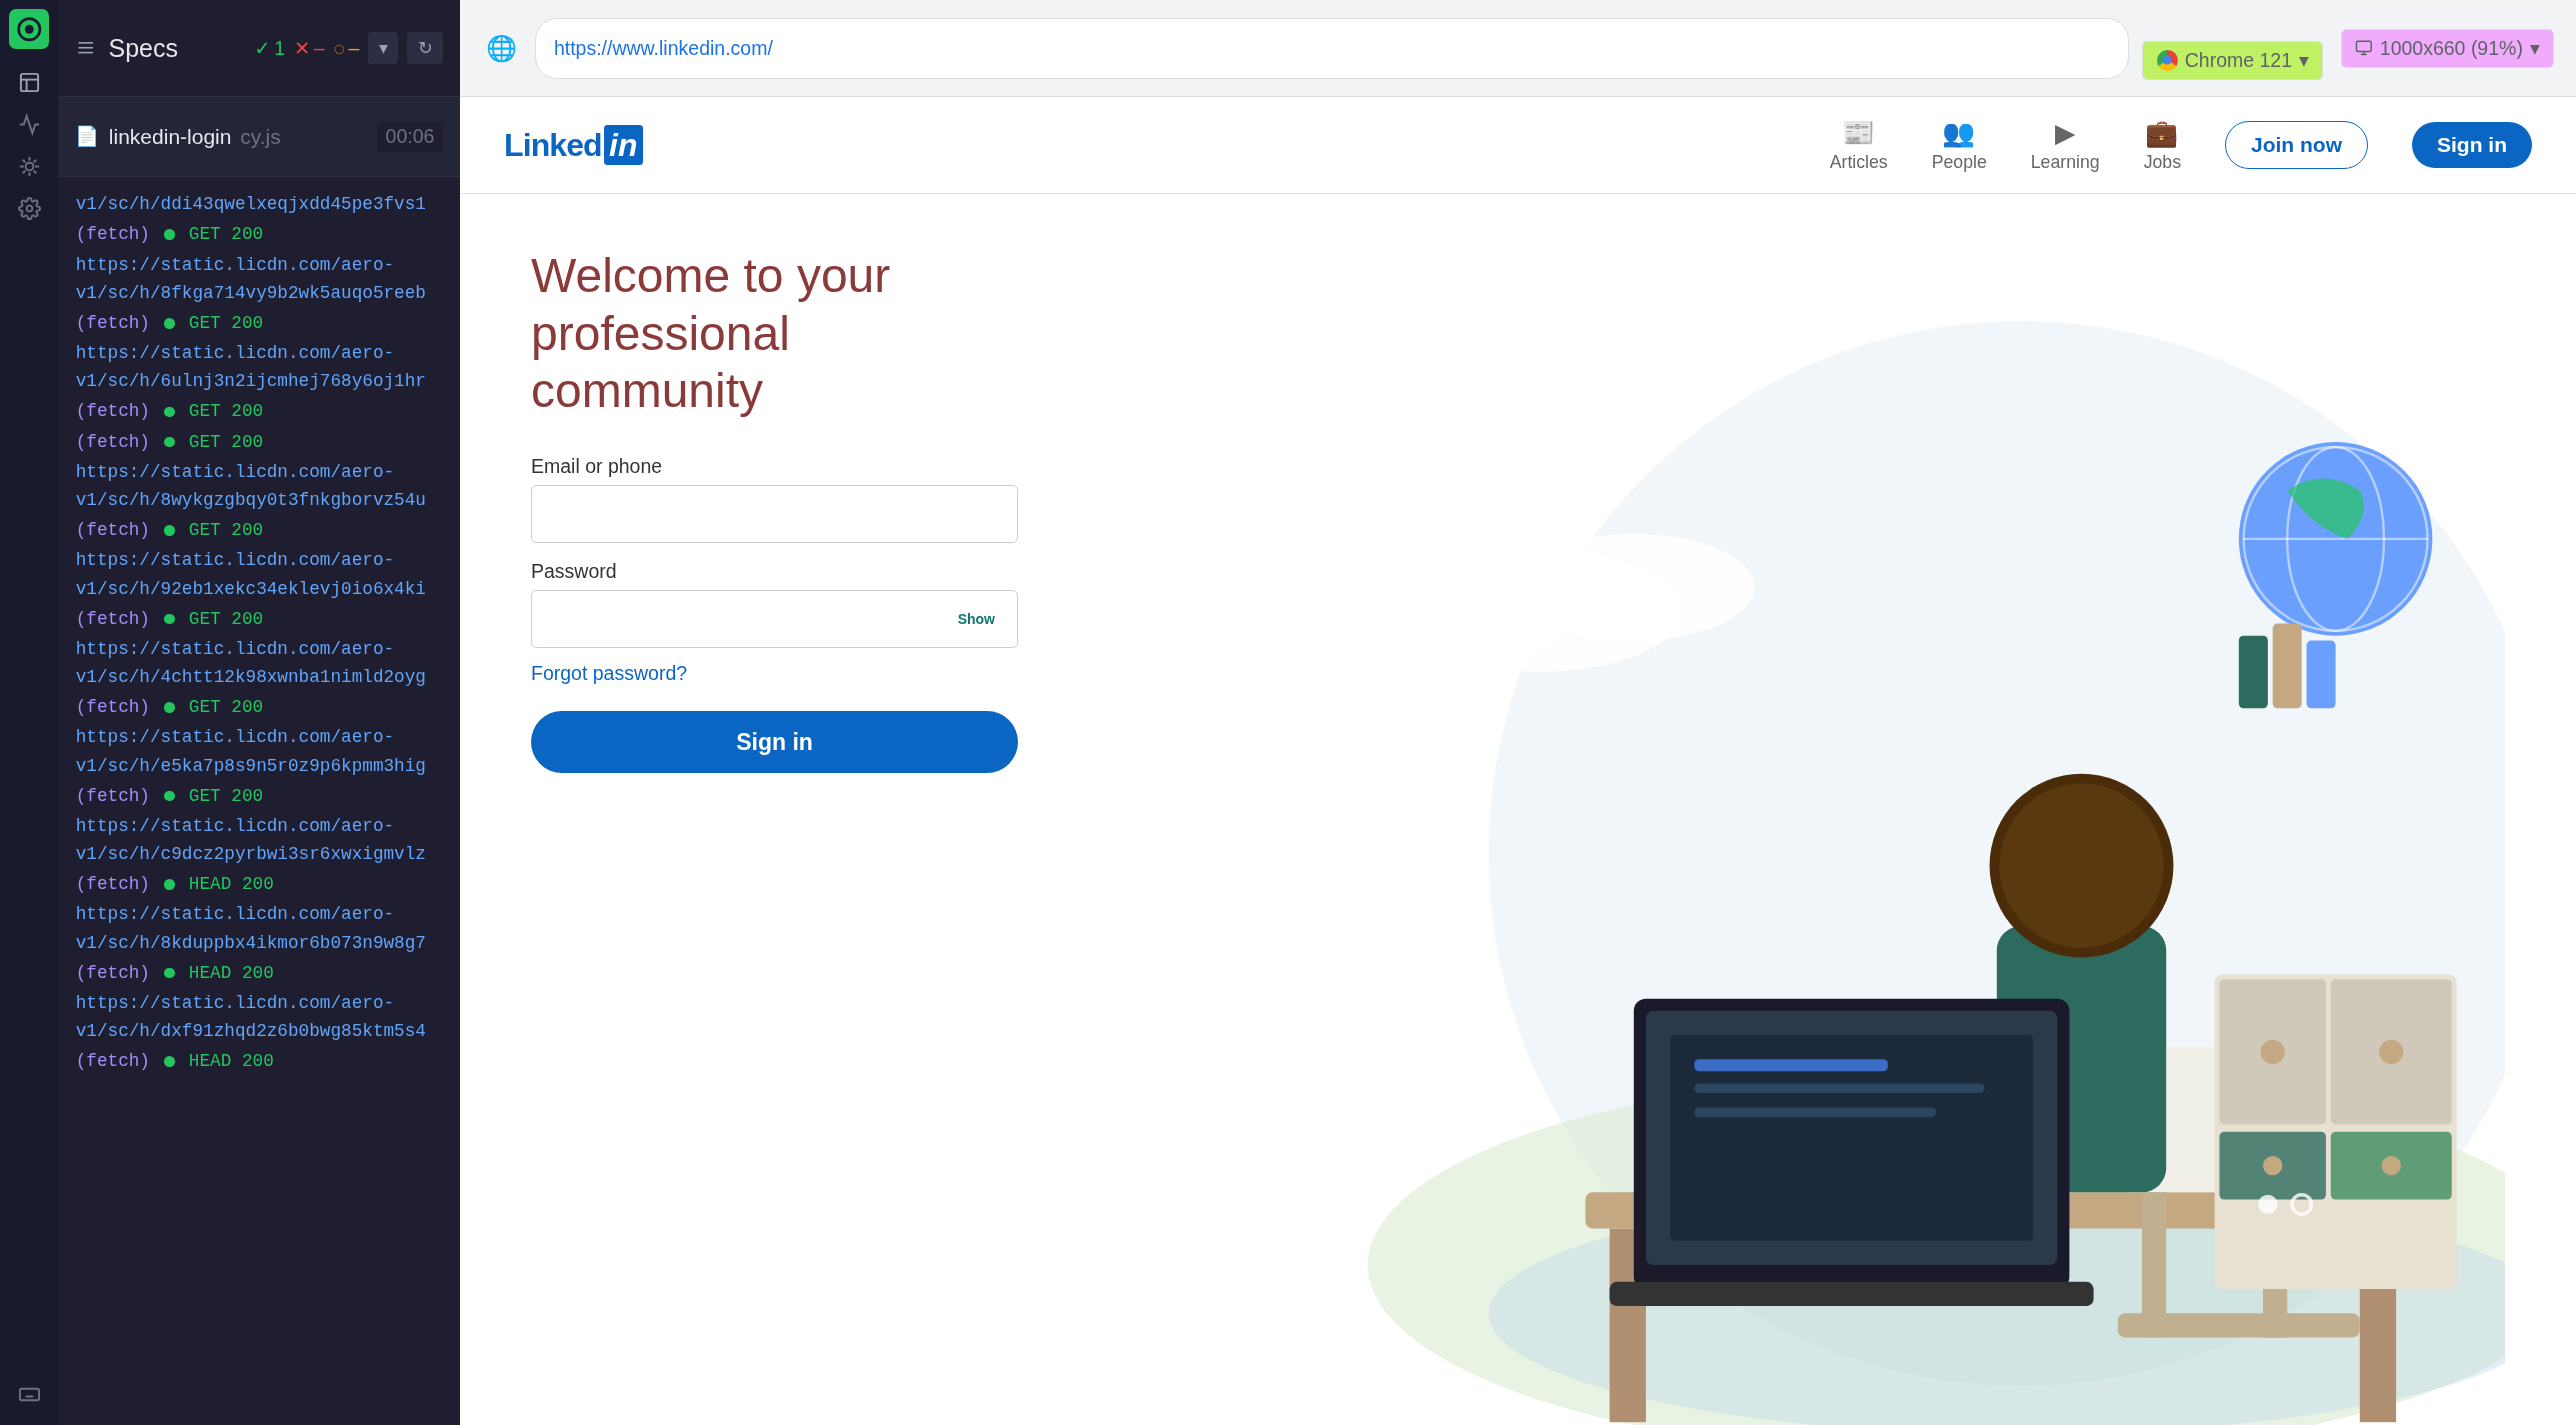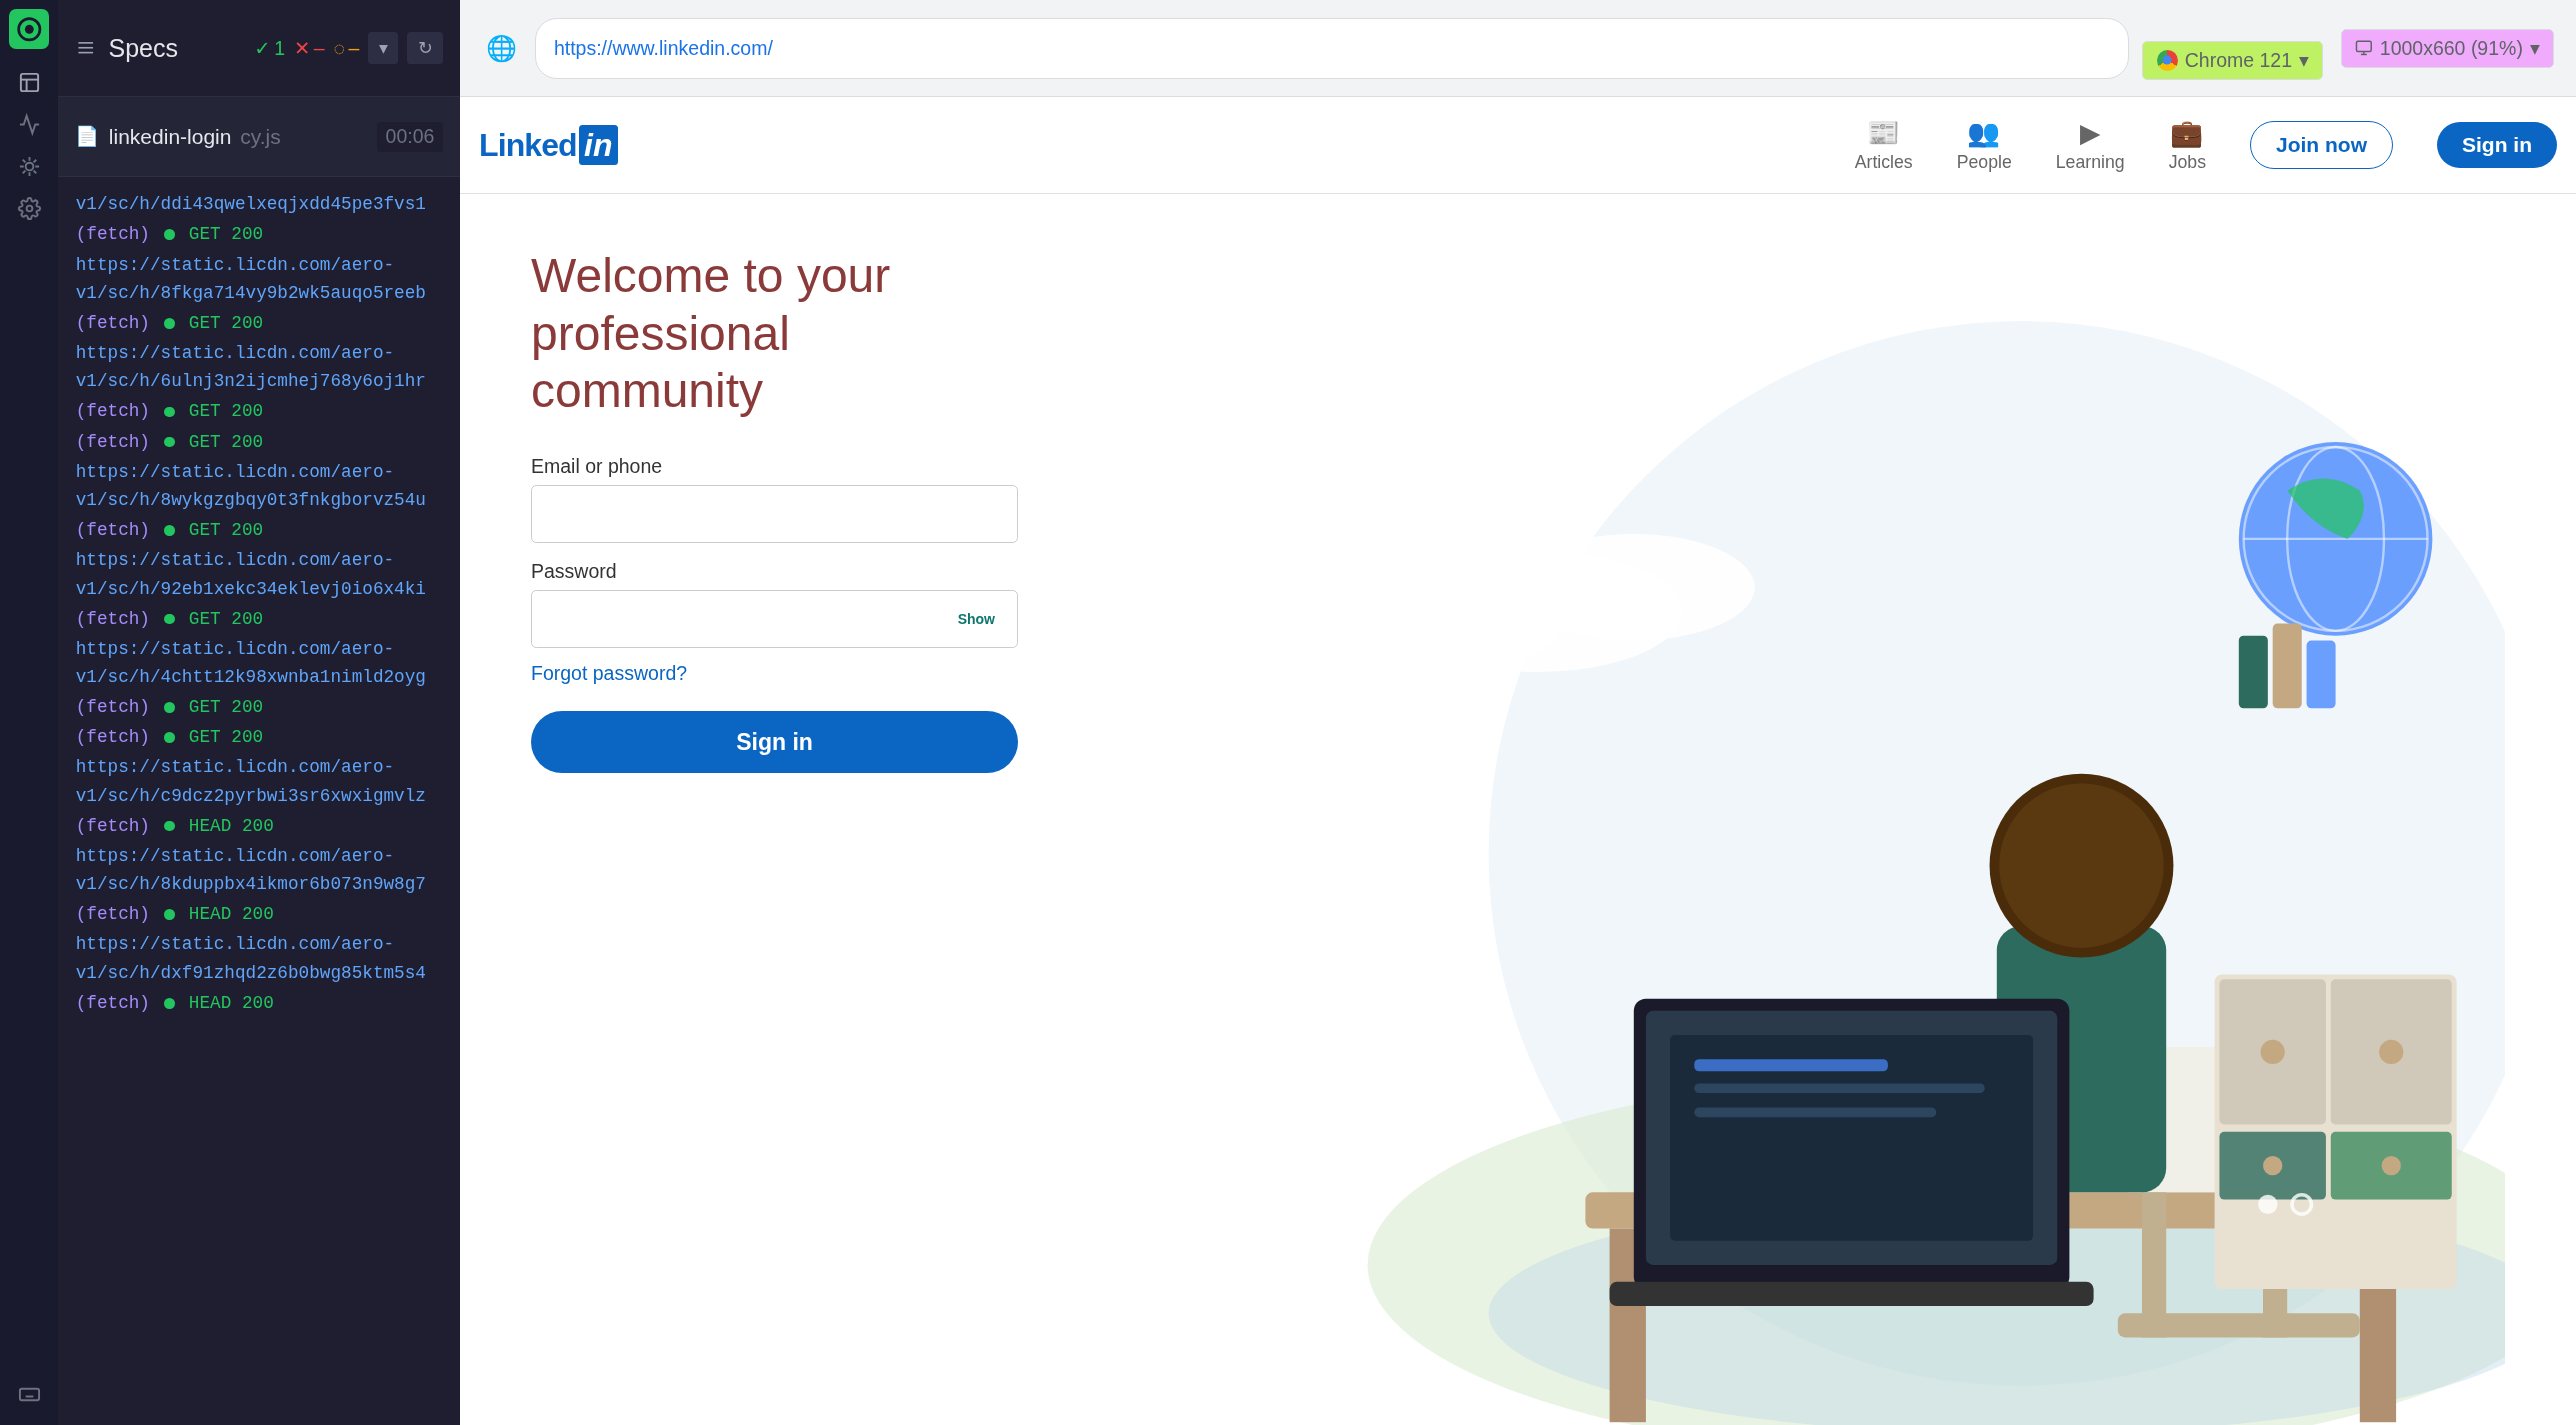--- a/index.html
+++ b/index.html
@@ -278,21 +278,21 @@
       background: white;
       overflow: hidden;
     }
 
     .linkedin-nav {
       height: 97px;
       background: white;
       border-bottom: 0.9px solid #e0e0e0;
       display: flex;
       align-items: center;
-      padding: 0 19px;
+      padding: 0 44px;
       gap: 26.6px;
     }
 
     .linkedin-logo {
       display: flex;
       align-items: center;
       margin-right: 17.7px;
     }
 
     .logo-text {
@@ -549,20 +549,23 @@
         <span class="url">https://static.licdn.com/aero-v1/sc/h/92eb1xekc34eklevj0io6x4ki</span>
       </div>
       <div class="log-line">
         <span class="fetch-kw">(fetch)</span> <span class="log-dot"></span> <span class="method-get">GET</span> <span class="status-200">200</span>
       </div>
       <div class="log-line">
         <span class="url">https://static.licdn.com/aero-v1/sc/h/4chtt12k98xwnba1nimld2oyg</span>
       </div>
       <div class="log-line">
         <span class="fetch-kw">(fetch)</span> <span class="log-dot"></span> <span class="method-get">GET</span> <span class="status-200">200</span>
+      </div>
+      <div class="log-line">
+        <span class="url">https://static.licdn.com/aero-v1/sc/h/e5ka7p8s9n5r0z9p6kpmm3hig</span>
       </div>
       <div class="log-line">
         <span class="fetch-kw">(fetch)</span> <span class="log-dot"></span> <span class="method-get">GET</span> <span class="status-200">200</span>
       </div>
       <div class="log-line">
         <span class="url">https://static.licdn.com/aero-v1/sc/h/c9dcz2pyrbwi3sr6xwxigmvlz</span>
       </div>
       <div class="log-line">
         <span class="fetch-kw">(fetch)</span> <span class="log-dot"></span> <span class="method-head">HEAD</span> <span class="status-200">200</span>
       </div>

